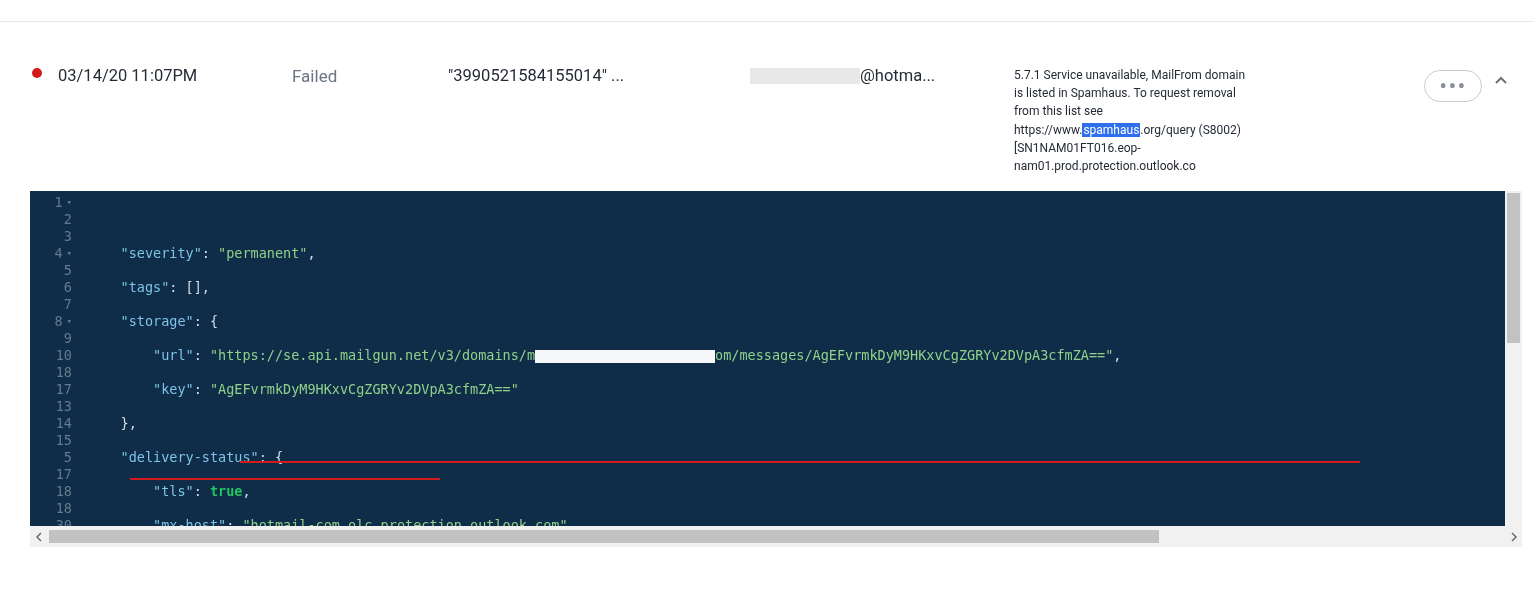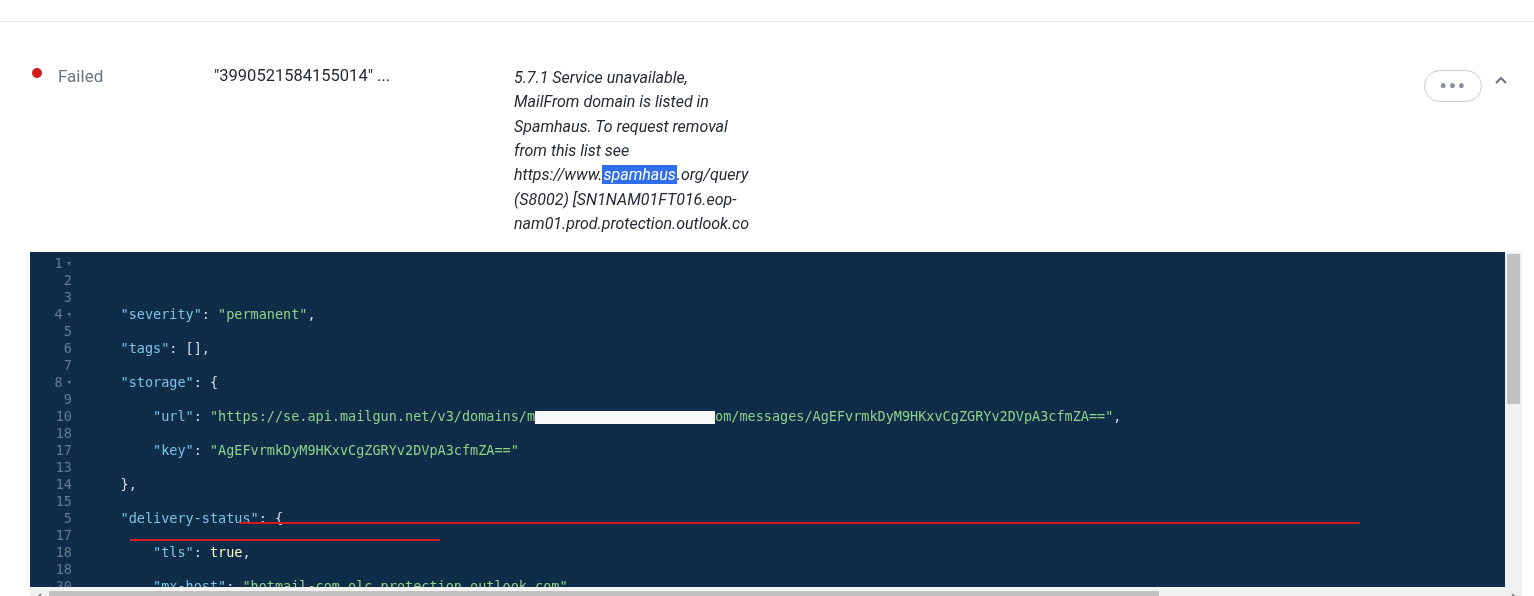--- a/index.html
+++ b/index.html
@@ -8,37 +8,37 @@
   .top-pad { height:22px; border-bottom:1px solid #e6e8ec; }
   .row { display:flex; align-items:flex-start; padding:8px 14px 8px 8px; margin-top:36px; }
   .cell { padding:0 8px; }
   .dot-cell { flex:0 0 30px; display:flex; align-items:center; padding-left:24px; padding-top:2px;}
   .dot { width:10px; height:10px; border-radius:50%; background:#d21c1c; display:inline-block;}
   .date-cell { flex:0 0 234px; color:#252B36; font-size:16.5px; white-space:nowrap;}
   .status-cell { flex:0 0 156px; color:#6b7482; font-size:17px; }
   .subject-cell { flex:0 0 300px; color:#252B36; font-size:16.5px; white-space:nowrap; overflow:hidden; text-overflow:ellipsis;}
   .recipient-cell { flex:0 0 266px; color:#252B36; font-size:16.5px; display:flex; align-items:center; justify-content:flex-start; padding-left:10px;}
   .recipient-cell .redact { display:inline-block; width:110px; height:16px; background:linear-gradient(#e8e8e8,#e8e8e8); margin-right:0px; vertical-align:middle;}
-  .msg-cell { flex:0 0 256px; color:#252B36; font-size:16px; line-height:1.52;font-style:italic; }
+  .msg-cell { flex:0 0 256px; color:#252B36; font-size:12px; line-height:1.52; }
   .msg-cell .hl { background:#2f6fed; color:#fff; padding:0 1px;}
   .actions-cell { flex:1; display:flex; justify-content:flex-end; align-items:flex-start; gap:8px; padding-top:4px;}
   .more-btn { border:1px solid #c8ccd3; border-radius:22px; padding:5px 14px; background:#fff; color:#8a909b; line-height:1; font-size:20px; font-weight:700; letter-spacing:2px;}
   .chev { width:22px; height:22px; display:inline-flex; align-items:center; justify-content:center; color:#6b7482; }
 
   
   .code-wrap { margin:8px 12px 0 30px; position:relative; border-top:0; }
   .editor { display:flex; height:335px; font-family: Consolas, Menlo, monospace; font-size:13.5px; line-height:17px; background:#0f2c48; color:#d6deeb; overflow:hidden; }
   .gutter { flex:0 0 52px; background:#0f2c48; color:#647a8f; text-align:right; padding:3px 6px 0 0; user-select:none; border-right:0; }
   .gutter .ln { height:17px; display:flex; align-items:center; justify-content:flex-end; padding-right:4px; }
   .gutter .fold::after { content:"▾"; font-size:9px; margin-left:4px; color:#647a8f;}
   .code { flex:1; padding:3px 0 0 6px; white-space:pre; overflow:hidden; position:relative;}
   .code .line { height:17px; }
   .tok-key { color:#7ec3e6; }       
   .tok-str { color:#8fd18a; }       
-  .tok-bool{ color:#fef9c3; }       
+  .tok-bool{ color:#22c55e;font-weight:bold; }       
   .tok-punc{ color:#d6deeb; }       
   .redact-inline { display:inline-block; width:180px; height:13px; vertical-align:middle; background:#f6f7f8;}
   .underline-red { position:absolute; height:1.5px; background:#d21c1c; }
   
   .vscroll { position:absolute; top:0; right:0; width:17px; height:335px; background:#f1f1f1;}
   .vthumb { position:absolute; left:2px; width:13px; background:#c2c2c2;}
   .hs-wrap { height:21px; background:#f1f1f1; display:flex; align-items:center; margin:0 12px 0 30px; }
   .hs-btn { width:17px; height:17px; display:flex; align-items:center; justify-content:center; color:#6b6b6b;}
   .hs-track { flex:1; height:17px; background:#f1f1f1; position:relative;}
   .hs-thumb { position:absolute; top:2px; height:13px; background:#c2c2c2;}
@@ -46,22 +46,27 @@
 </head>
 <body>
 
 <div class="page">
   <div class="top-pad"></div>
 
   <div class="row">
     <div class="cell dot-cell">
       <span class="dot"></span>
     </div>
+    <div class="cell date-cell">03/14/20 11:07PM</div>
     <div class="cell status-cell">Failed</div>
     <div class="cell subject-cell">"3990521584155014" ...</div>
+    <div class="cell recipient-cell">
+      <span class="redact"></span>
+        <span>@hotma...</span>
+    </div>
     <div class="cell msg-cell">
       <span>5.7.1 Service unavailable, MailFrom domain is listed in Spamhaus. To request removal from this list see https://www.</span><span class="hl">spamhaus</span><span>.org/query (S8002) [SN1NAM01FT016.eop-nam01.prod.protection.outlook.co</span>
     </div>
     <div class="cell actions-cell">
       <span class="more-btn">•••</span>
       <span class="chev">
         <svg width="16" height="16" viewBox="0 0 16 16">
             <path d="M3 10 l5 -5 l5 5" fill="none" stroke="#6b7482" stroke-width="2"></path>
           </svg>
       </span>

